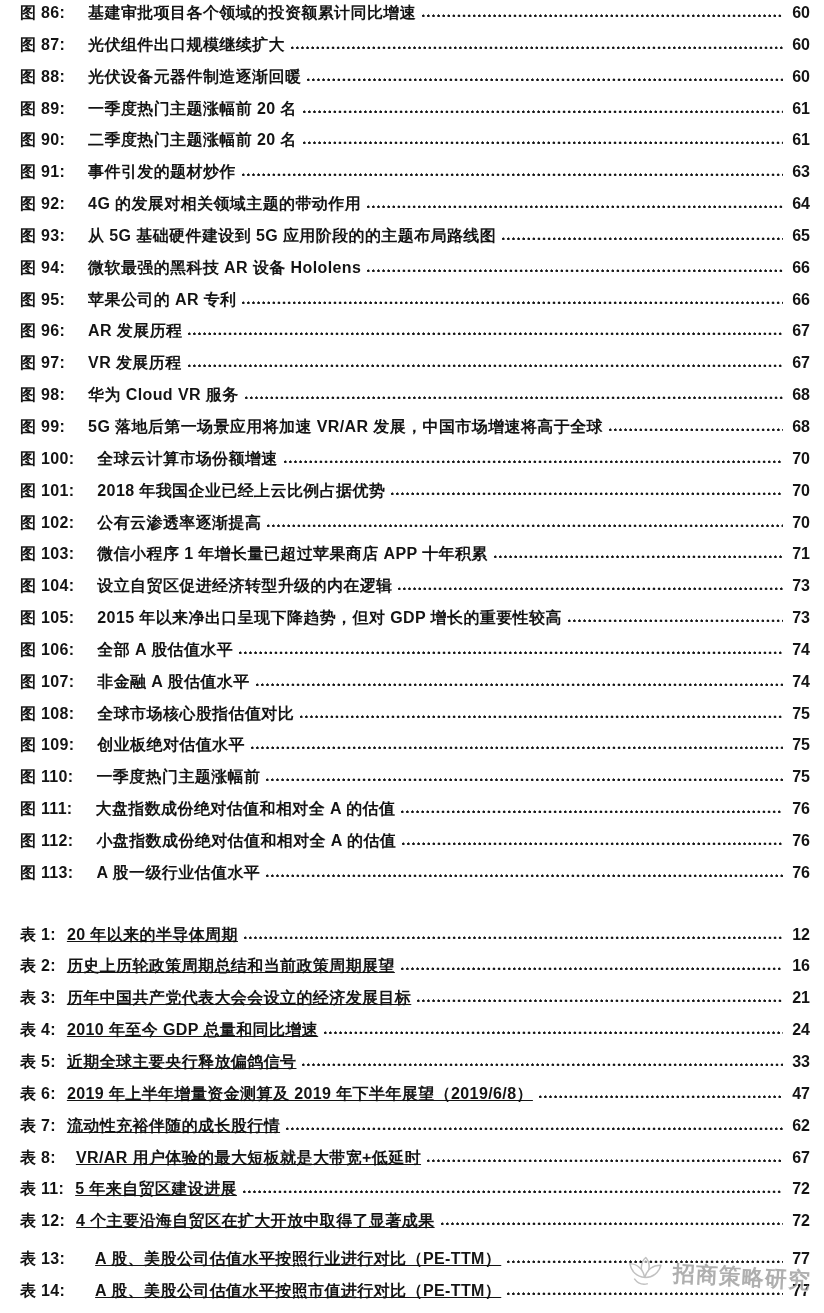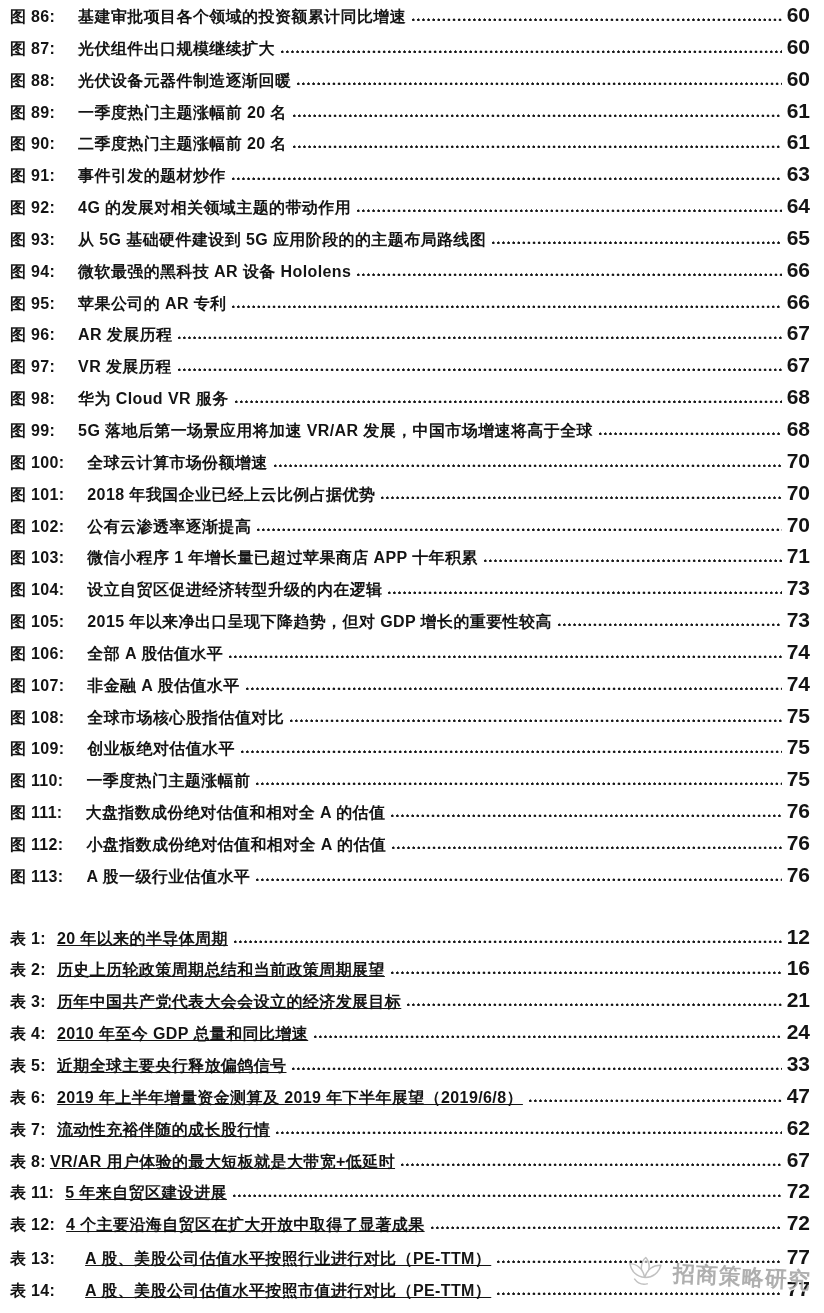--- a/index.html
+++ b/index.html
@@ -7,45 +7,45 @@
     width:824px; height:1313px;
     background:#ffffff;
     font-family:"Liberation Sans","DejaVu Sans",sans-serif;
     font-weight:bold;
     color:#141414;
     position:relative;
     overflow:hidden;
   }
   .page {
     position:absolute; inset:0;
-    padding:3px 14px 0 10px;
+    padding:3px 14px 0 20px;
     box-sizing:border-box;
   }
   .toc-row {
     display:flex;
     align-items:baseline;
     height:31.85px;
     font-size:16px;
     white-space:nowrap;
   }
   .lbl { flex:0 0 auto; letter-spacing:0.3px; }
   .ttl { flex:0 0 auto; margin-left:23px; letter-spacing:0.4px; }
   #tables-list .ttl { margin-left:11px;text-decoration:underline; }
-  #tables-list .gap-sm .ttl { margin-left:4px; }
+  #tables-list .gap-sm .ttl { margin-left:20px; }
   #tables-list .gap-lg .ttl { margin-left:30px;margin-top:6px; }
   .leader {
     flex:1 1 auto;
     height:7px;
     margin-left:6px;
     margin-right:5px;
     background-image:radial-gradient(circle at 1.3px 4.7px, #161616 1.12px, transparent 1.45px);
     background-size:5.1px 7px;
     background-repeat:repeat-x;
   }
-  .pg { flex:0 0 auto; min-width:22px; text-align:right; font-size:21px; }
+  .pg { flex:0 0 auto; min-width:22px; text-align:right; font-size:16px; }
   #tables-list { margin-top:30px; }
 
   .watermark {
     position:absolute;
     left:622px; top:1252px;
     display:flex;
     align-items:center;
     gap:5px;
     transform:rotate(3deg);
     transform-origin:left center;

